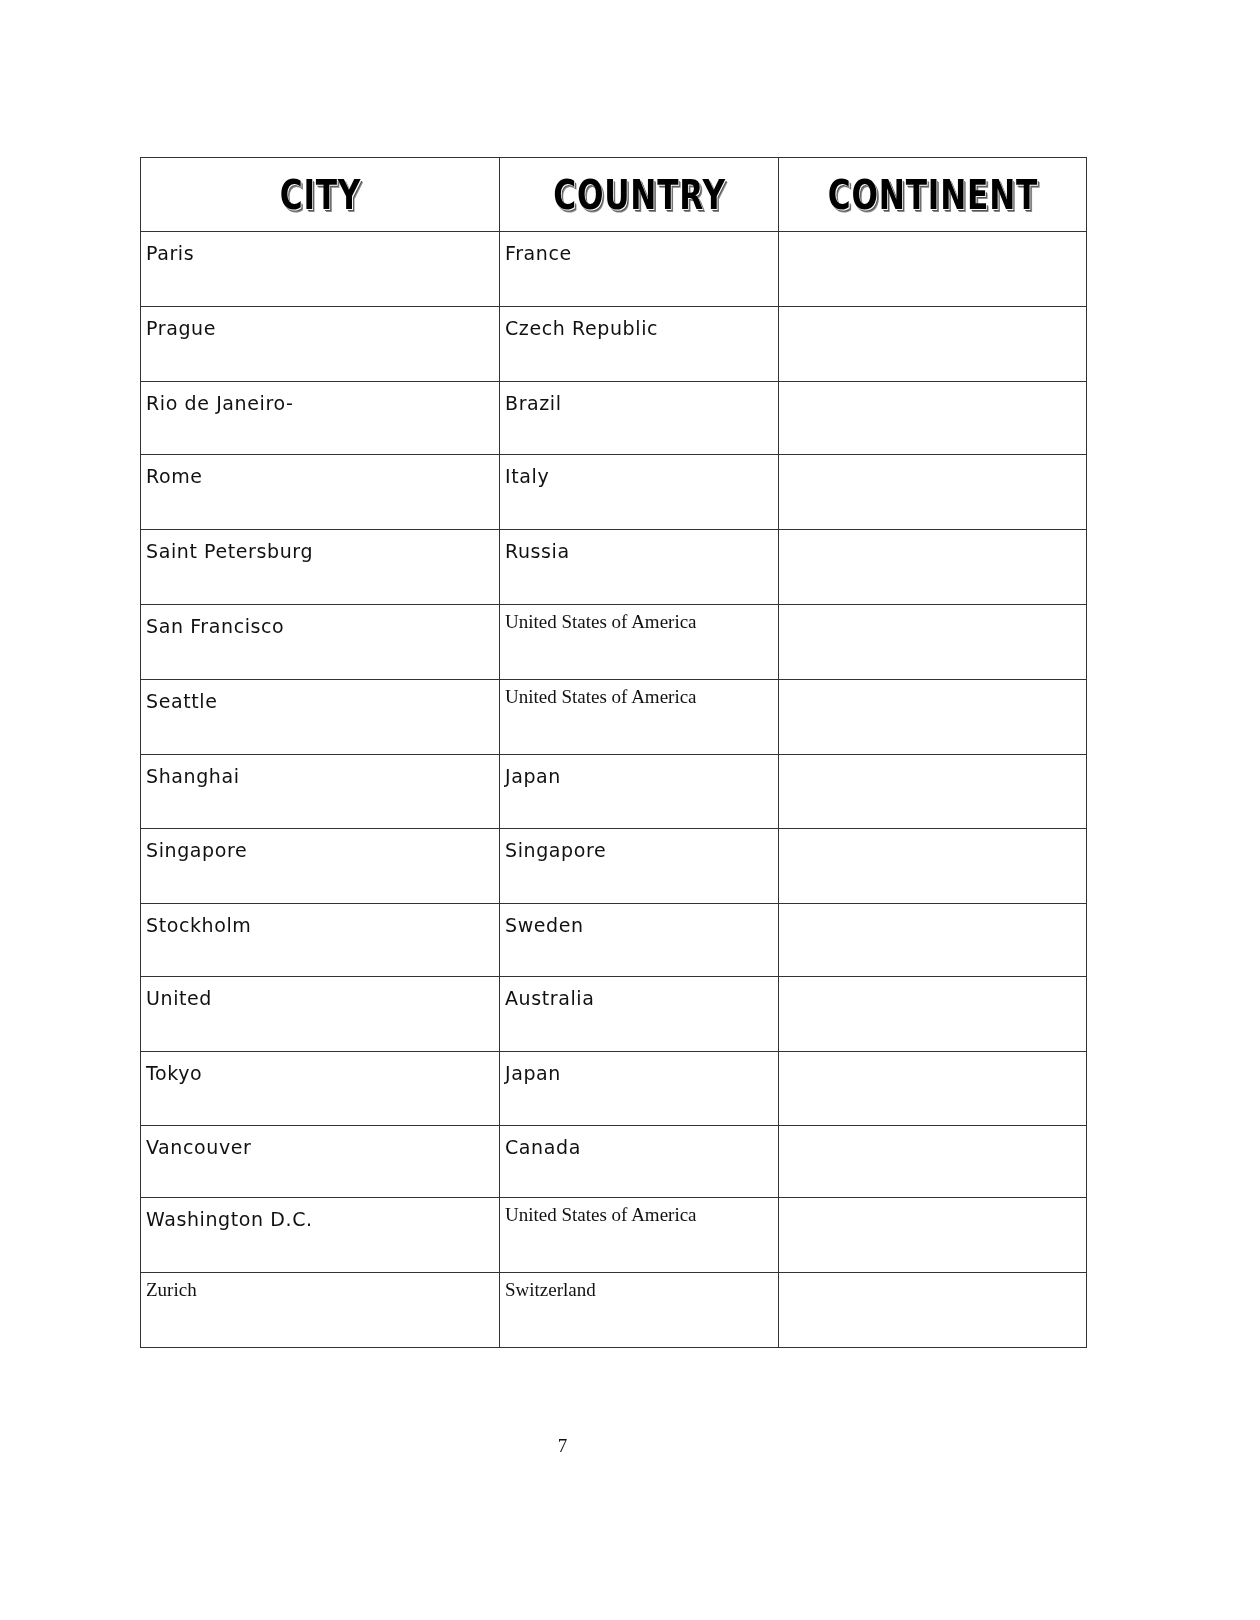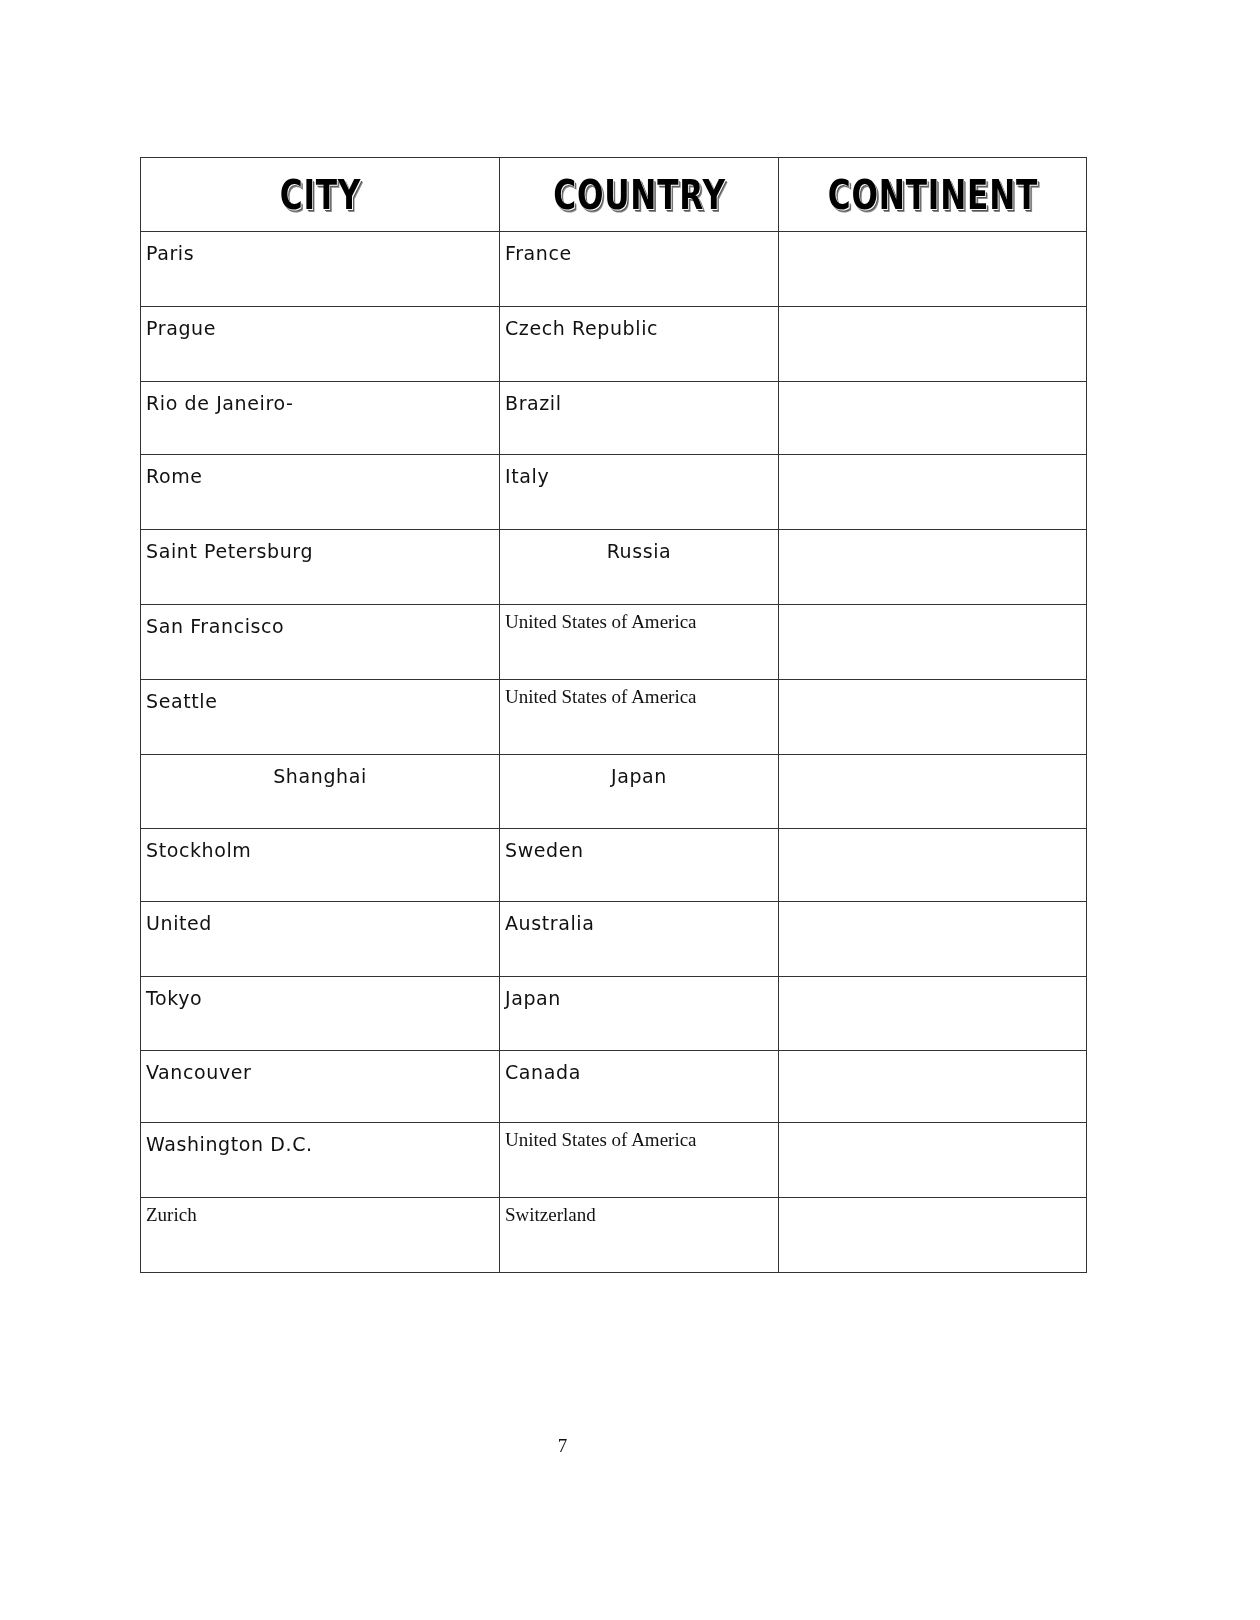--- a/index.html
+++ b/index.html
@@ -72,21 +72,21 @@
           <div class="cell">Italy</div>
         </td>
         <td style="height: 73px;">
           <div class="cell"></div>
         </td>
       </tr>
       <tr style="height: 75px;">
         <td style="height: 73px;">
           <div class="cell">Saint Petersburg</div>
         </td>
-        <td style="height: 73px; text-align: center;">
+        <td style="height: 73px;">
           <div class="cell">Russia</div>
         </td>
         <td style="height: 73px;">
           <div class="cell"></div>
         </td>
       </tr>
       <tr style="height: 75px;">
         <td style="height: 73px;">
           <div class="cell">San Francisco</div>
         </td>
@@ -101,26 +101,37 @@
         <td style="height: 73px;">
           <div class="cell">Seattle</div>
         </td>
         <td style="height: 73px;">
           <div class="cell serif">United States of America</div>
         </td>
         <td style="height: 73px;">
           <div class="cell"></div>
         </td>
       </tr>
-      <tr style="height: 61px; text-align: center;">
+      <tr style="height: 61px;">
         <td style="height: 73px;">
           <div class="cell">Shanghai</div>
         </td>
         <td style="height: 73px;">
           <div class="cell">Japan</div>
+        </td>
+        <td style="height: 73px;">
+          <div class="cell"></div>
+        </td>
+      </tr>
+      <tr style="height: 75px;">
+        <td style="height: 73px;">
+          <div class="cell">Singapore</div>
+        </td>
+        <td style="height: 73px;">
+          <div class="cell">Singapore</div>
         </td>
         <td style="height: 73px;">
           <div class="cell"></div>
         </td>
       </tr>
       <tr style="height: 73px;">
         <td style="height: 71px;">
           <div class="cell">Stockholm</div>
         </td>
         <td style="height: 71px;">

